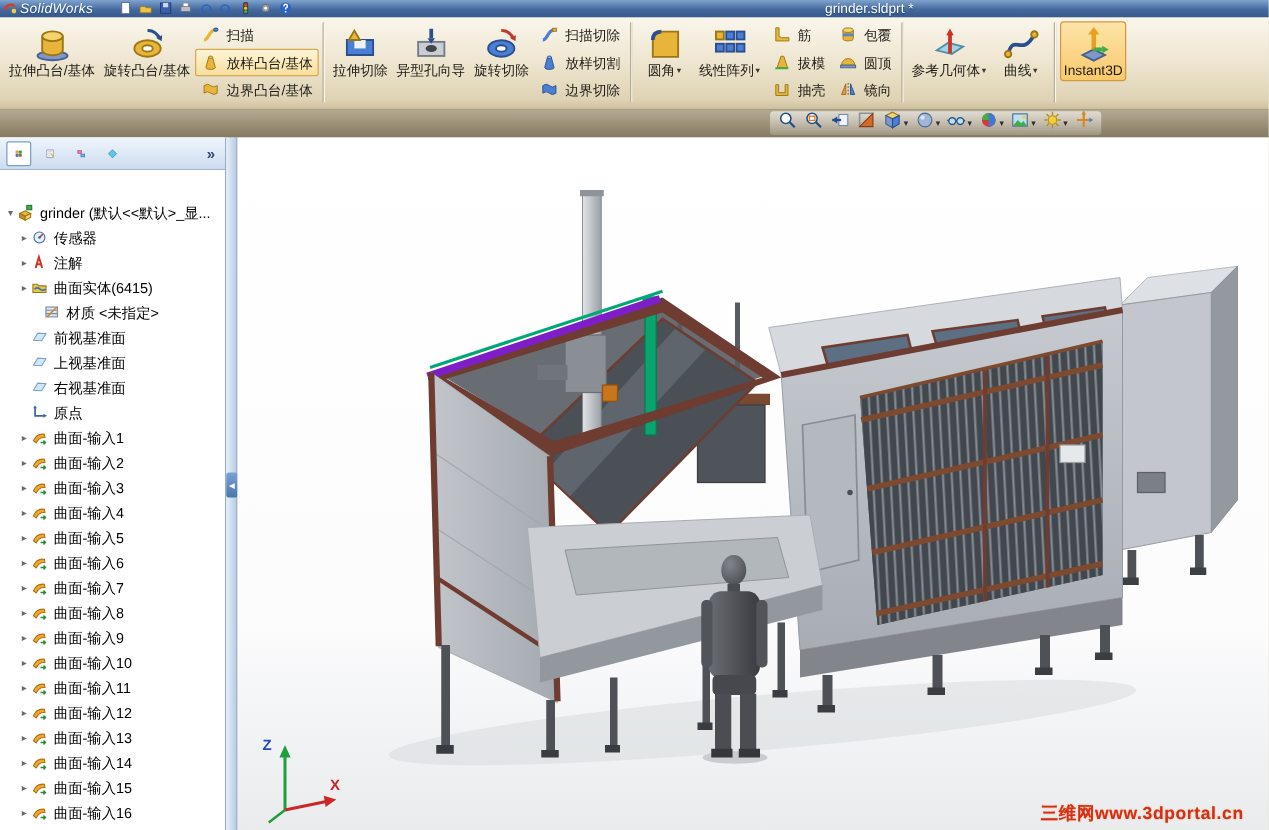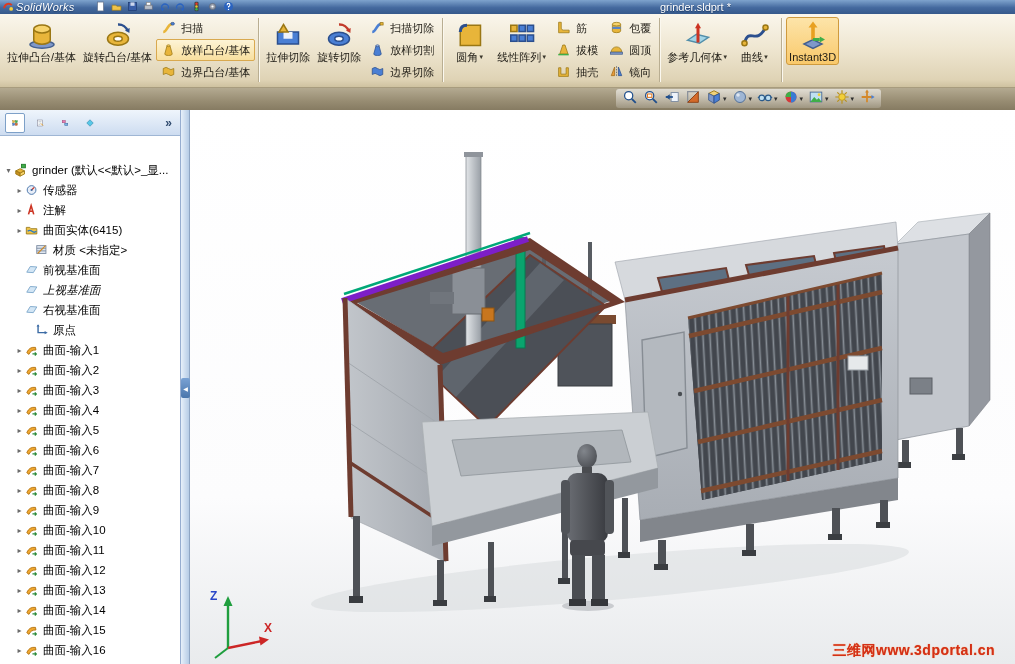--- a/index.html
+++ b/index.html
@@ -230,20 +230,34 @@
           </svg>
         </span>
         <span class="rlines">
           <span>拉伸切</span>
           <span>除</span>
         </span>
       </button>
       <button class="rbig">
         <span class="rbig-ic">
           <svg viewBox="0 0 20 20">
+            <rect x="3" y="9" width="14" height="7.5" fill="#c9cdd4" stroke="#767c86"></rect>
+            <ellipse cx="10" cy="12.5" rx="3" ry="1.9" fill="#41454c"></ellipse>
+            <path d="M10 2 v5" stroke="#2b4f8e" stroke-width="2"></path>
+            <polygon points="8,7 12,7 10,10" fill="#2b4f8e"></polygon>
+          </svg>
+        </span>
+        <span class="rlines">
+          <span>异型孔</span>
+          <span>向导</span>
+        </span>
+      </button>
+      <button class="rbig">
+        <span class="rbig-ic">
+          <svg viewBox="0 0 20 20">
             <ellipse cx="10" cy="12.5" rx="7" ry="4.4" fill="#4a7fd4" stroke="#2b4f8e"></ellipse>
             <ellipse cx="10" cy="12.5" rx="2.8" ry="1.7" fill="#fff" stroke="#2b4f8e"></ellipse>
             <path d="M10 3 a6.5 6.5 0 0 1 6.5 4.5" stroke="#c23a2a" stroke-width="1.6" fill="none"></path>
             <polygon points="17.6,8.6 14.6,6.8 17.8,5.4" fill="#c23a2a"></polygon>
           </svg>
         </span>
         <span class="rlines">
           <span>旋转切</span>
           <span>除</span>
         </span>
@@ -586,39 +600,39 @@
       </div>
       <div class="trow" style="padding-left: 14px;">
         <span class="texp"></span>
         <span class="tic">
           <svg viewBox="0 0 16 16">
             <polygon points="2,10.5 6,4 13.5,4.5 9.5,11" fill="#cfe4f4" opacity="0.9" stroke="#6a9ac4"></polygon>
           </svg>
         </span>
         <span class="tlabel">前视基准面</span>
       </div>
-      <div class="trow" style="padding-left: 14px; font-style: italic;">
+      <div class="trow" style="padding-left: 14px;">
         <span class="texp"></span>
         <span class="tic">
           <svg viewBox="0 0 16 16">
             <polygon points="2,10.5 6,4 13.5,4.5 9.5,11" fill="#cfe4f4" opacity="0.9" stroke="#6a9ac4"></polygon>
           </svg>
         </span>
         <span class="tlabel">上视基准面</span>
       </div>
       <div class="trow" style="padding-left: 14px;">
         <span class="texp"></span>
         <span class="tic">
           <svg viewBox="0 0 16 16">
             <polygon points="2,10.5 6,4 13.5,4.5 9.5,11" fill="#cfe4f4" opacity="0.9" stroke="#6a9ac4"></polygon>
           </svg>
         </span>
         <span class="tlabel">右视基准面</span>
       </div>
-      <div class="trow" style="padding-left: 24px;">
+      <div class="trow" style="padding-left: 14px;">
         <span class="texp"></span>
         <span class="tic">
           <svg viewBox="0 0 16 16">
             <path d="M3.5 2.5 v8.5 h8" stroke="#3a6aa4" stroke-width="1.6" fill="none"></path>
             <polygon points="11,9.2 11,12.8 14.5,11" fill="#3a6aa4"></polygon>
             <polygon points="1.8,3 5.2,3 3.5,0.5" transform="translate(0,1)" fill="#3a6aa4"></polygon>
           </svg>
         </span>
         <span class="tlabel">原点</span>
       </div>

